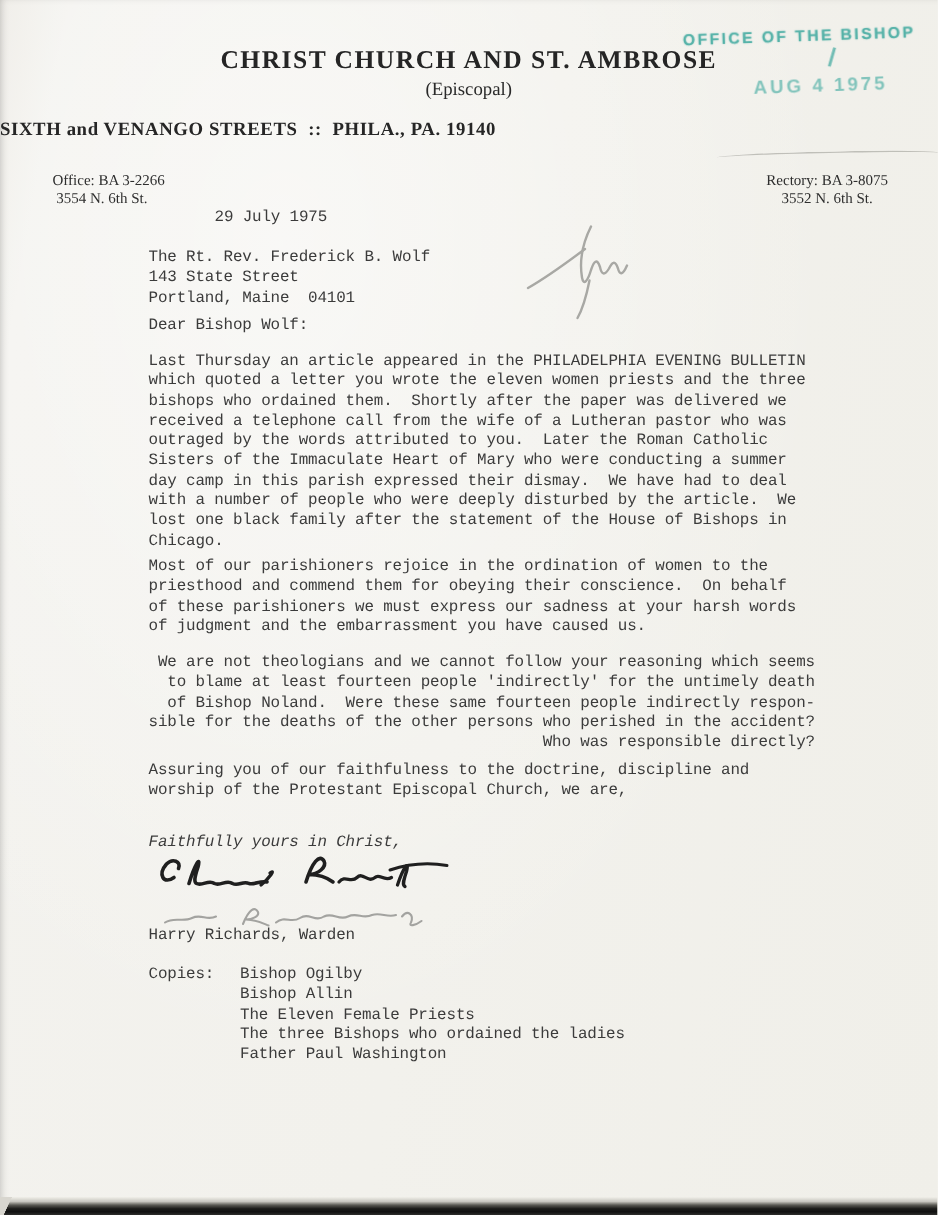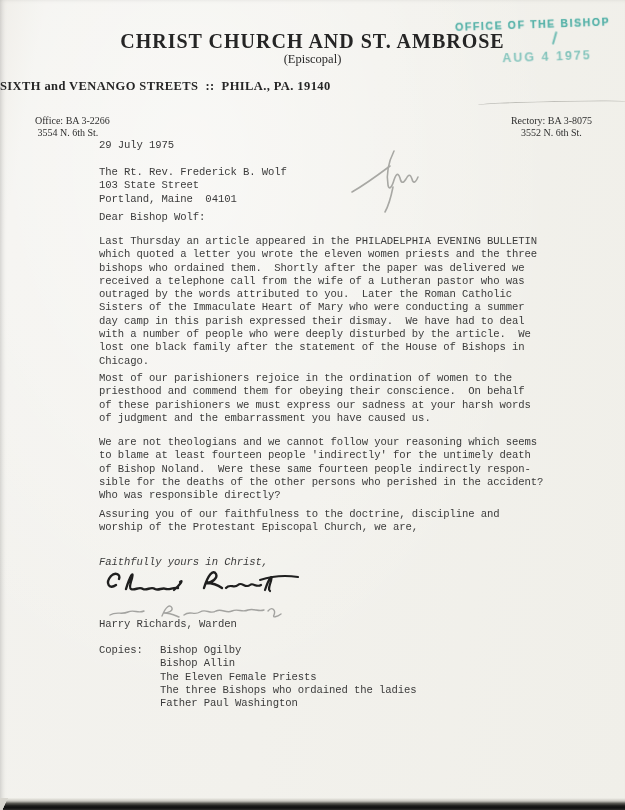--- a/index.html
+++ b/index.html
@@ -22,21 +22,21 @@
   }
   .scan-edge-corner{
     position:absolute;left:0;bottom:0;width:14px;height:12px;
     background:linear-gradient(115deg,#d8d6cf 40%, rgba(0,0,0,0) 42%);
   }
 
   
   .letterhead{position:absolute;left:0;top:0;width:100%;color:#222;}
   .church-name{
     position:absolute;top:30px;left:0;width:100%;text-align:center;
-    font-size:20px;font-weight:bold;letter-spacing:1px;color:#252525;
+    font-size:17px;font-weight:bold;letter-spacing:1px;color:#252525;
   }
   .denomination{
     position:absolute;top:52px;left:0;width:100%;text-align:center;
     font-size:12.5px;color:#2a2a2a;
   }
   .street-line{
     position:absolute;top:79px;left:0;width:100%;text-align:left;
     font-size:12.5px;font-weight:bold;letter-spacing:.4px;color:#262626;
     white-space:pre;
   }
@@ -71,26 +71,26 @@
     background:#3aa79d;opacity:.7;transform:rotate(18deg);
   }
 
   
   .type{
     position:absolute;left:99px;
     font-family:"Liberation Mono","DejaVu Sans Mono",monospace;
     font-size:10.6px;line-height:13.3px;color:#3b3b3b;
     white-space:pre;letter-spacing:-0.1px;
   }
-  .t-date{top:139px;}
+  .t-date{top:139px;margin-left:44px;}
   .t-recipient{top:166px;}
   .t-salutation{top:211px;}
   .t-para1{top:235px;}
   .t-para2{top:372px;}
-  .t-para3{top:436px;}
+  .t-para3{top:436px;text-align:right;}
   .t-para4{top:508px;}
   .t-closing{top:556px;font-style:italic;}
   .t-signer1{top:597px;}
   .t-signer2{top:618px;}
   .t-copies-label{top:644px;}
   .t-copies{top:644px;left:160px;}
 
   
   .hw{position:absolute;}
   .hw path{fill:none;stroke-linecap:round;stroke-linejoin:round;}
@@ -118,21 +118,21 @@
   </div>
 
   <svg class="hw" style="left:348px;top:146px;" width="92" height="74" viewBox="0 0 92 74">
     <path d="M4,46 C18,38 30,29 42,20" stroke="#a8a8a4" stroke-width="1.6"></path>
     <path d="M46,5 C41,15 38,27 40,39 C41,45 44,41 46,34 C48,28 50,26 52,32 C53,37 55,38 58,33 C60,29 62,27 64,33 C65,37 67,38 70,31" stroke="#a8a8a4" stroke-width="1.6"></path>
     <path d="M45,41 C43,51 41,59 37,66" stroke="#a8a8a4" stroke-width="1.6"></path>
   </svg>
 
   <div class="type t-date">29 July 1975</div>
   <div class="type t-recipient">The Rt. Rev. Frederick B. Wolf
-103 State Street
+143 State Street
 Portland, Maine  04101</div>
   <div class="type t-salutation">Dear Bishop Wolf:</div>
   <div class="type t-para1">Last Thursday an article appeared in the PHILADELPHIA EVENING BULLETIN
 which quoted a letter you wrote the eleven women priests and the three
 bishops who ordained them.  Shortly after the paper was delivered we
 received a telephone call from the wife of a Lutheran pastor who was
 outraged by the words attributed to you.  Later the Roman Catholic
 Sisters of the Immaculate Heart of Mary who were conducting a summer
 day camp in this parish expressed their dismay.  We have had to deal
 with a number of people who were deeply disturbed by the article.  We

